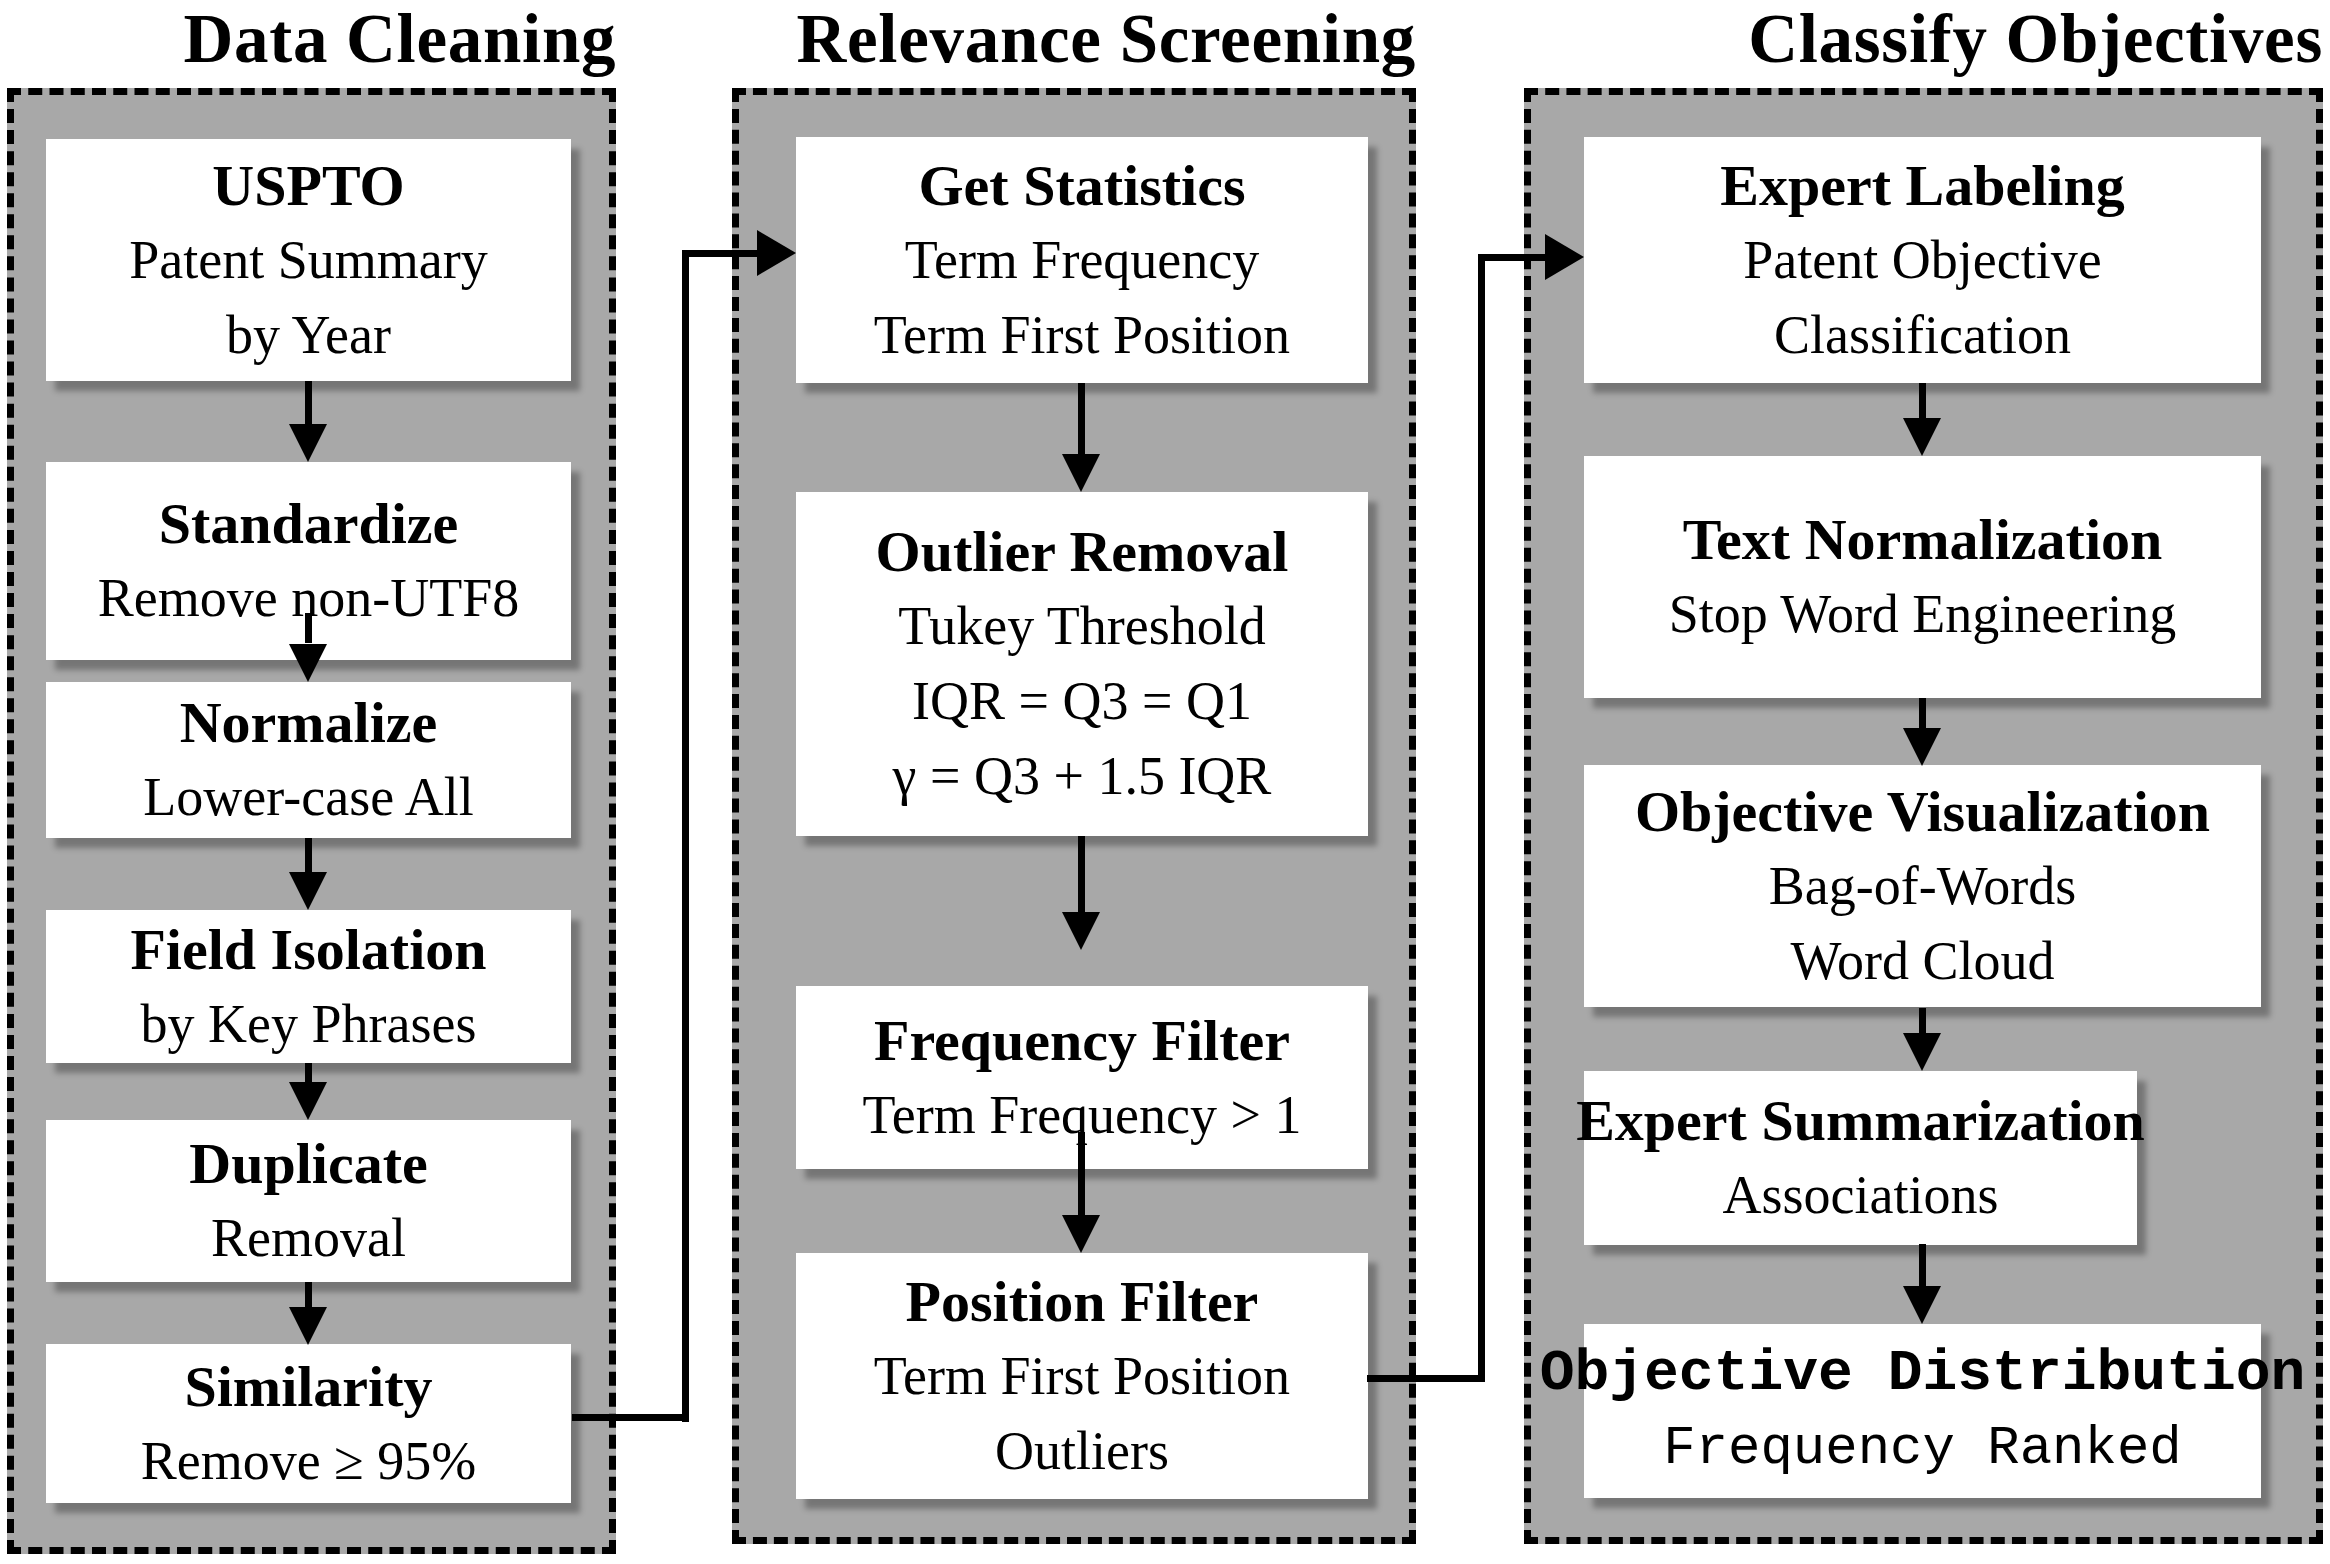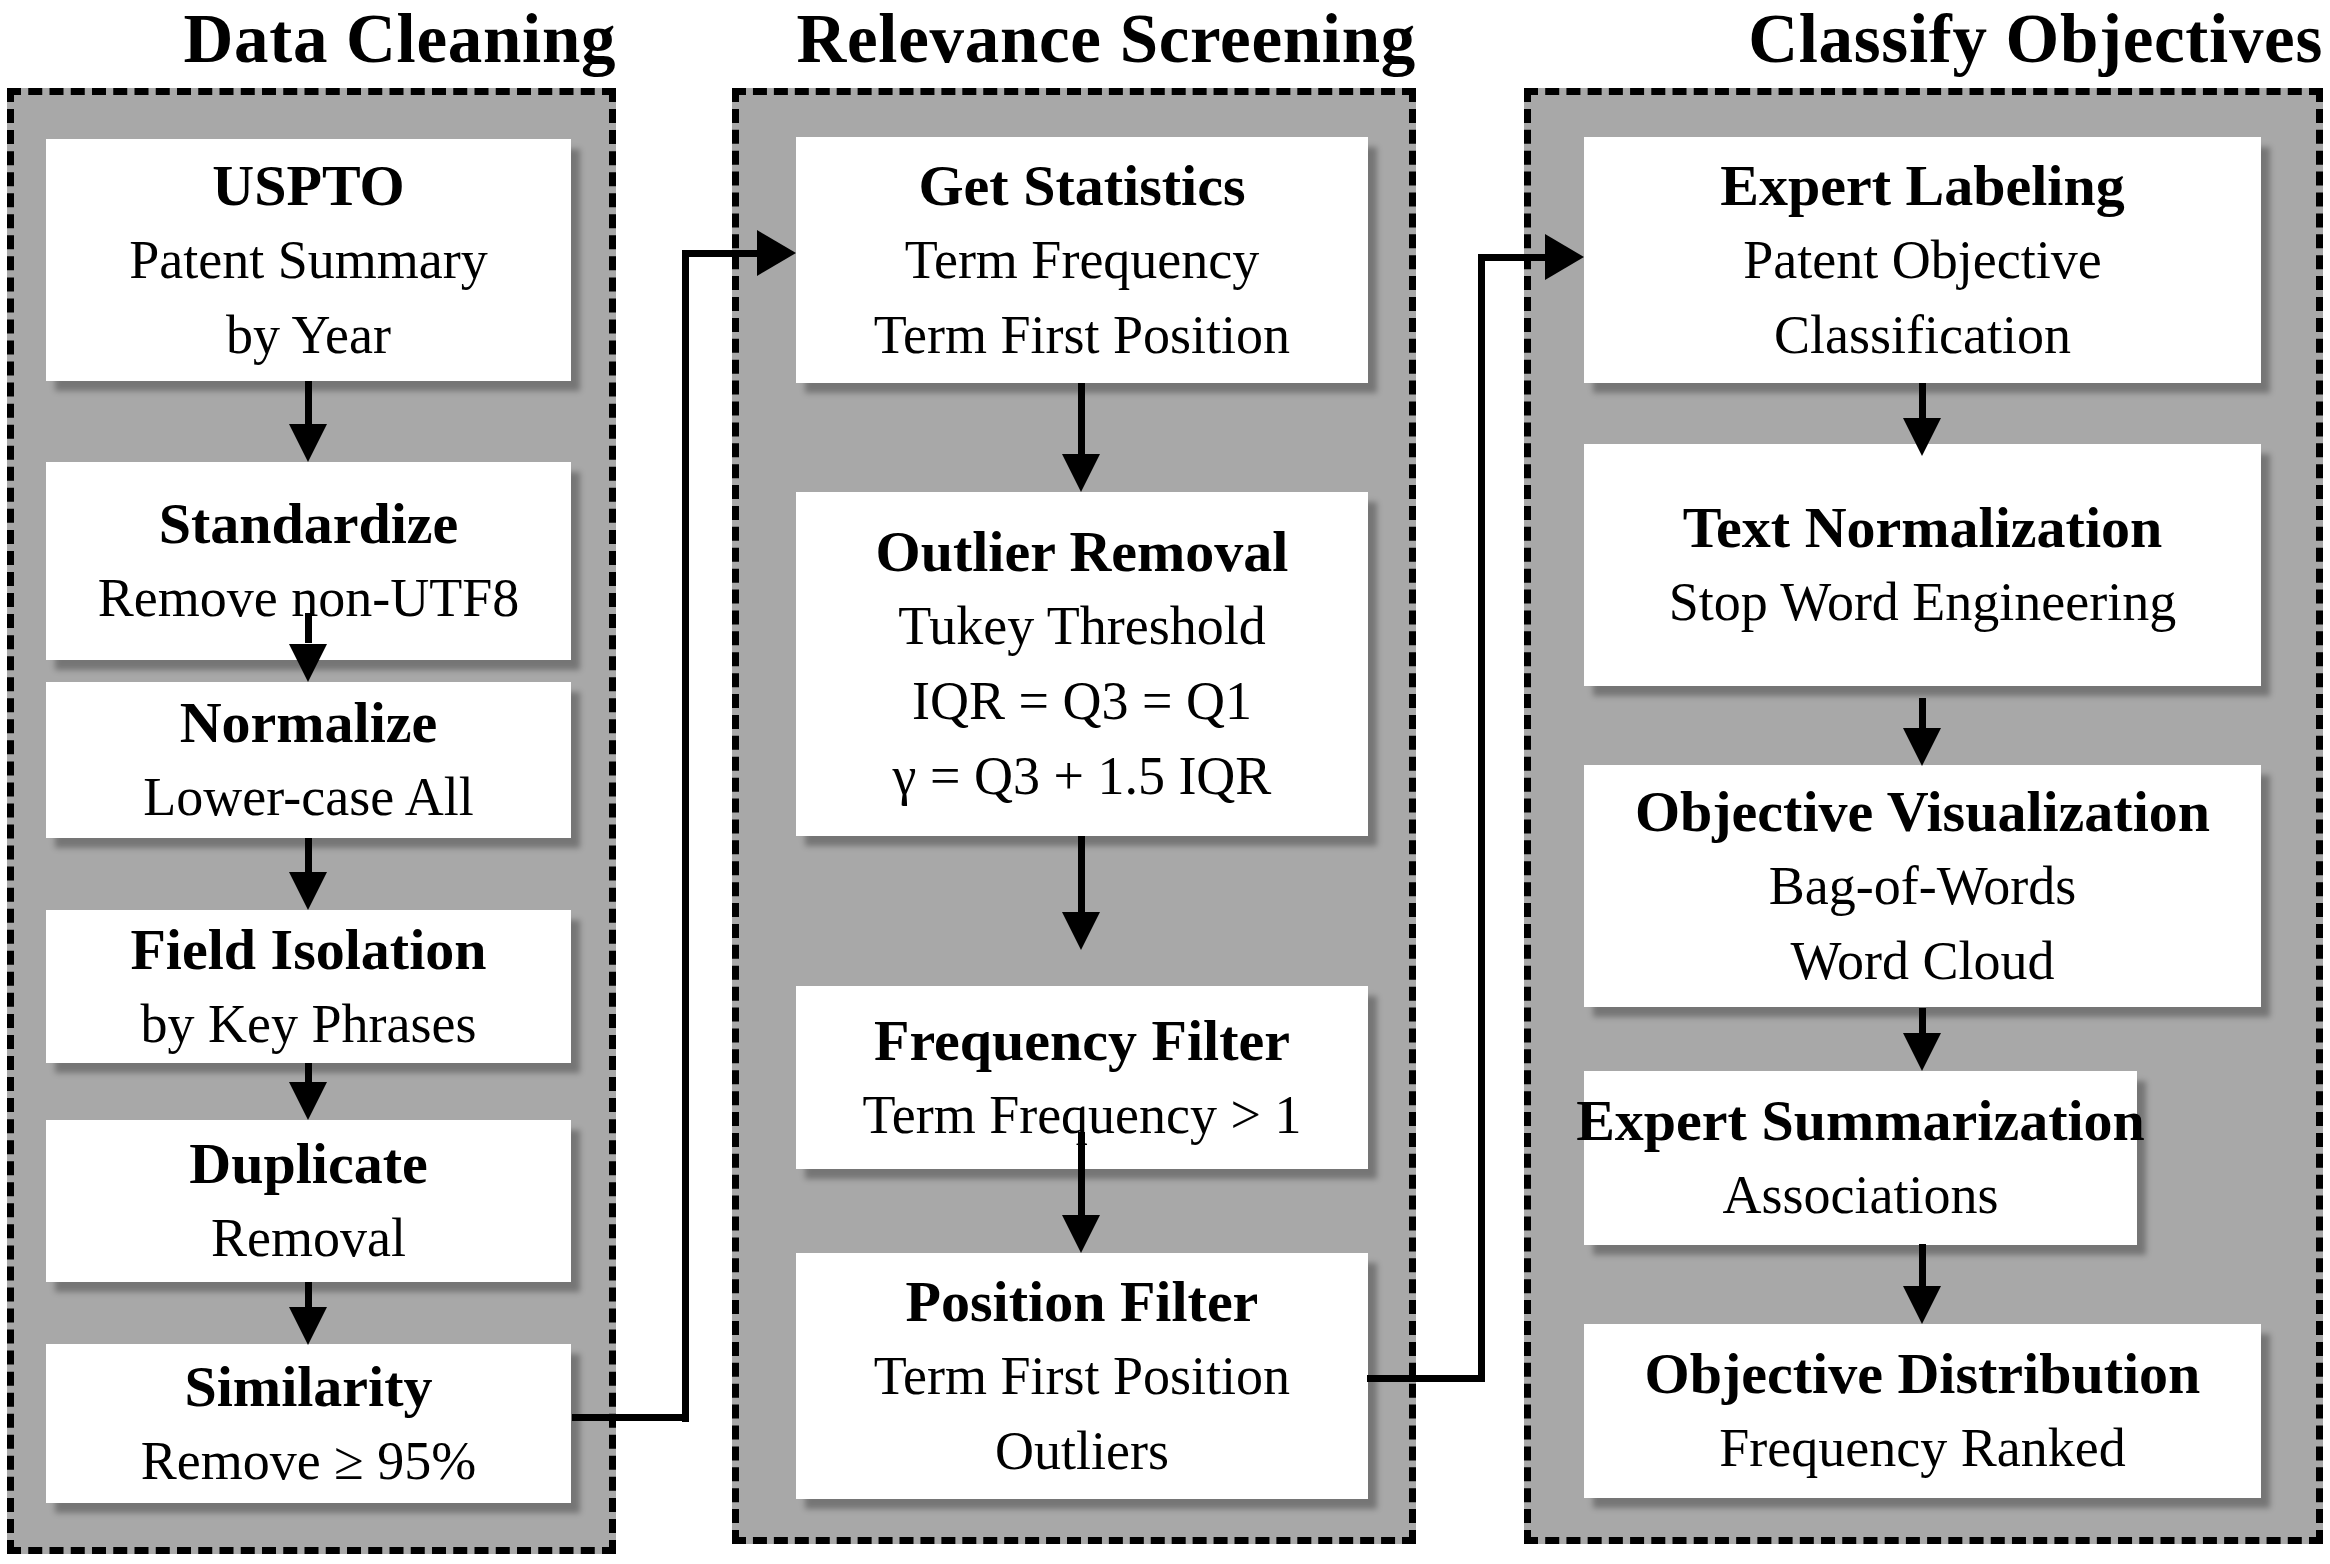--- a/index.html
+++ b/index.html
@@ -157,34 +157,34 @@
   <div class="vstem" style="left:1078px; top:836px; height:76px;"></div>
   <div class="head-down" style="left:1062px; top:912px;"></div>
   <div class="vstem" style="left:1078px; top:1132px; height:83px;"></div>
   <div class="head-down" style="left:1062px; top:1215px;"></div>
 
   <div class="fbox" style="left:1584px; top:137px; width:677px; height:246px;">
     <div class="bt">Expert Labeling</div>
     <div class="bs">Patent Objective</div>
     <div class="bs">Classification</div>
   </div>
-  <div class="fbox" style="left:1584px; top:444px; width:677px; height:242px;">
+  <div class="fbox" style="left:1584px; top:456px; width:677px; height:242px;">
     <div class="bt">Text Normalization</div>
     <div class="bs">Stop Word Engineering</div>
   </div>
   <div class="fbox" style="left:1584px; top:765px; width:677px; height:242px;">
     <div class="bt">Objective Visualization</div>
     <div class="bs">Bag-of-Words</div>
     <div class="bs">Word Cloud</div>
   </div>
   <div class="fbox" style="left:1584px; top:1071px; width:553px; height:174px;">
     <div class="bt">Expert Summarization</div>
     <div class="bs">Associations</div>
   </div>
-  <div class="fbox" style="left:1584px; top:1324px; width:677px; height:174px;">
+  <div class="fbox" style="left:1584px; top:1324px; width:677px; height:174px;font-family:Liberation Mono, monospace;">
     <div class="bt">Objective Distribution</div>
     <div class="bs">Frequency Ranked</div>
   </div>
 
   <div class="vstem" style="left:1919px; top:383px; height:35px;"></div>
   <div class="head-down" style="left:1903px; top:418px;"></div>
   <div class="vstem" style="left:1919px; top:698px; height:30px;"></div>
   <div class="head-down" style="left:1903px; top:728px;"></div>
   <div class="vstem" style="left:1919px; top:1008px; height:25px;"></div>
   <div class="head-down" style="left:1903px; top:1033px;"></div>

